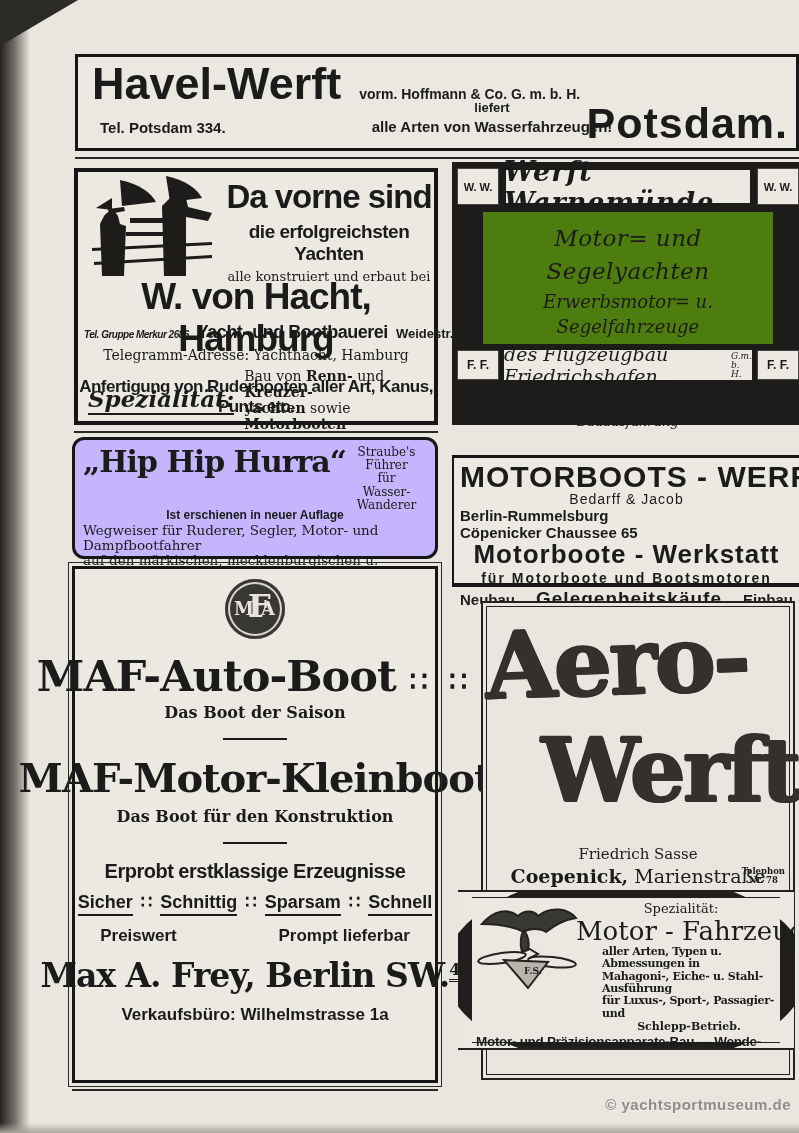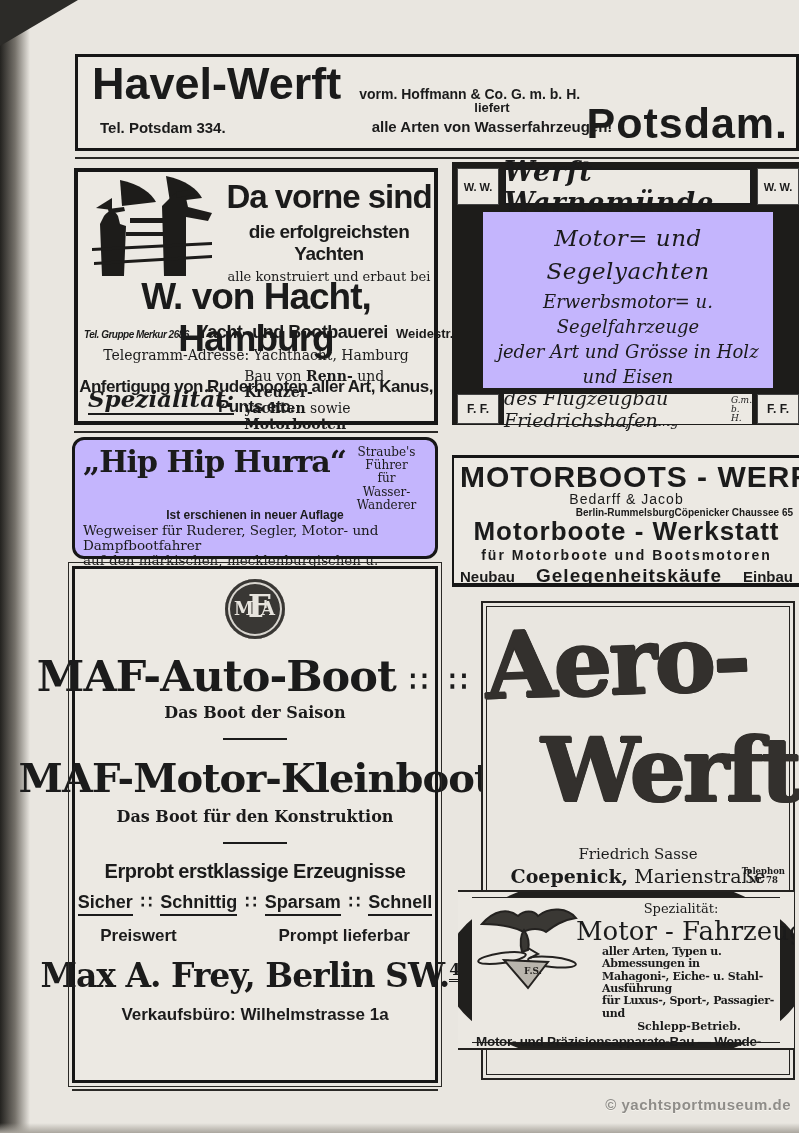--- a/index.html
+++ b/index.html
@@ -51,21 +51,21 @@
   .hacht-foot { position:absolute; left:0; bottom:4px; width:100%; text-align:center; font-size:17px; font-weight:bold; letter-spacing:-0.5px; }
 
   
   .warn { position:absolute; left:452px; top:162px; width:352px; height:263px;
      background:#1d1c1a; padding:6px 5px; }
   .warn-titlerow { display:flex; gap:5px; height:37px; }
   .warn-badge { background:#ece9e3; border:1px solid #444; color:#1b1b1b;
      font-size:11px; font-weight:bold; display:flex; align-items:center; justify-content:center; width:42px; }
   .warn-title { background:#ece9e3; flex:1; display:flex; align-items:center; justify-content:center;
      font-size:27px; font-weight:bold; box-shadow:inset 0 0 0 2px #1b1b1b; letter-spacing:1px; }
-  .warn-main { background:#c4b5fd; margin:7px 26px 6px 26px; height:176px; padding-top:10px; text-align:center; }
+  .warn-main { background:#4d7c0f; margin:7px 26px 6px 26px; height:132px; padding-top:10px; text-align:center; }
   .warn-l1 { font-size:23px; line-height:1.45; letter-spacing:0.5px; }
   .warn-l3 { font-size:18px; line-height:1.4; }
   .warn-l6 { font-size:13px; margin-top:10px; }
   .warn-footrow { display:flex; gap:5px; height:30px; }
   .warn-foot { background:#ece9e3; flex:1; display:flex; align-items:center; justify-content:center; gap:6px; font-size:19px; }
   .warn-gmbh { font-size:9px; line-height:1.0; text-align:left; font-style:italic; }
 
   
   .hip { position:absolute; left:72px; top:437px; width:366px; height:122px;
      border:3px solid #161616; border-radius:12px; background:#c4b5fd; padding:4px 8px; }
@@ -76,21 +76,21 @@
   .hip-body { font-size:13.5px; line-height:1.12; margin-top:1px; }
   .hip-pub { font-size:14.5px; font-weight:bold; letter-spacing:-0.5px; }
   .hip-addr { text-align:center; font-size:12.5px; font-weight:bold; }
 
   
   .mbw { position:absolute; left:452px; top:455px; width:347px; height:132px;
      border-top:3px solid #161616; border-bottom:4px solid #161616; border-left:2px solid #161616;
      background:#ece9e3; padding:2px 6px 0 6px; }
   .mbw-title { font-size:30px; font-weight:bold; letter-spacing:1px; text-align:center; white-space:nowrap; }
   .mbw-owners { text-align:center; font-size:14px; font-weight:normal; letter-spacing:1px; margin-top:-3px; }
-  .mbw-row { display:flex; justify-content:flex-end; font-size:10px; font-weight:bold; }
+  .mbw-row { display:flex; justify-content:center; font-size:15px; font-weight:bold;flex-direction:column; }
   .mbw-rep { text-align:center; font-size:26px; font-weight:bold; letter-spacing:1px; margin-top:-2px; }
   .mbw-for { text-align:center; font-size:14px; font-weight:bold; letter-spacing:2px; }
   .mbw-bot { display:flex; justify-content:space-between; align-items:baseline; font-size:15px; font-weight:bold; margin-top:2px; }
   .mbw-mid { font-size:19px; letter-spacing:1px; }
 
   
   .maf { position:absolute; left:72px; top:566px; width:366px; height:517px;
      border:3px solid #161616; outline:1px solid #2a2926; outline-offset:3px;
      background:#ece9e3; display:flex; flex-direction:column; align-items:center; }
   .maf-logo { margin-top:10px; width:60px; height:60px; border-radius:50%; background:#393734;

